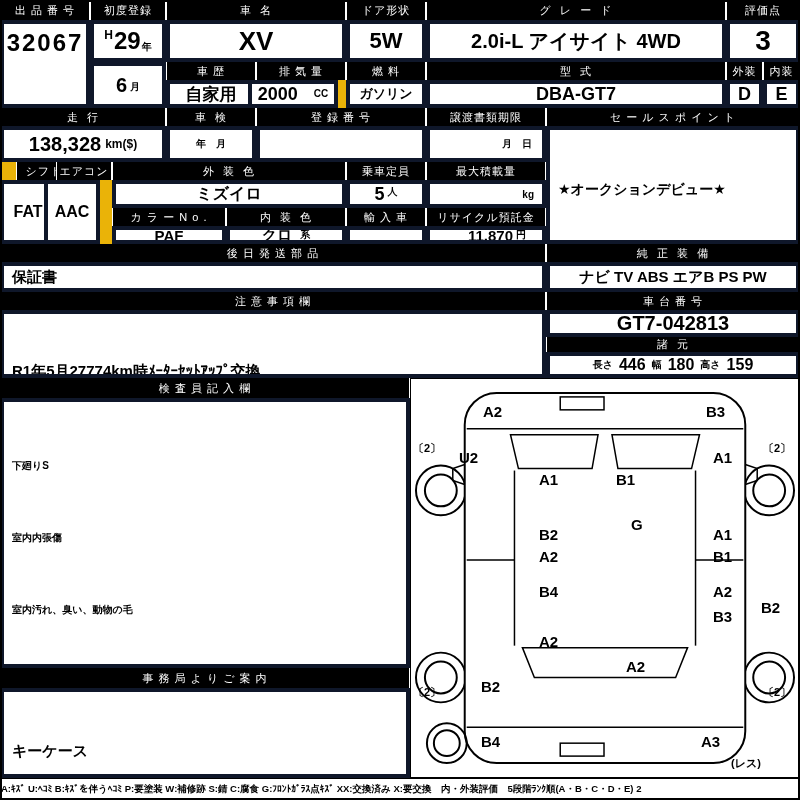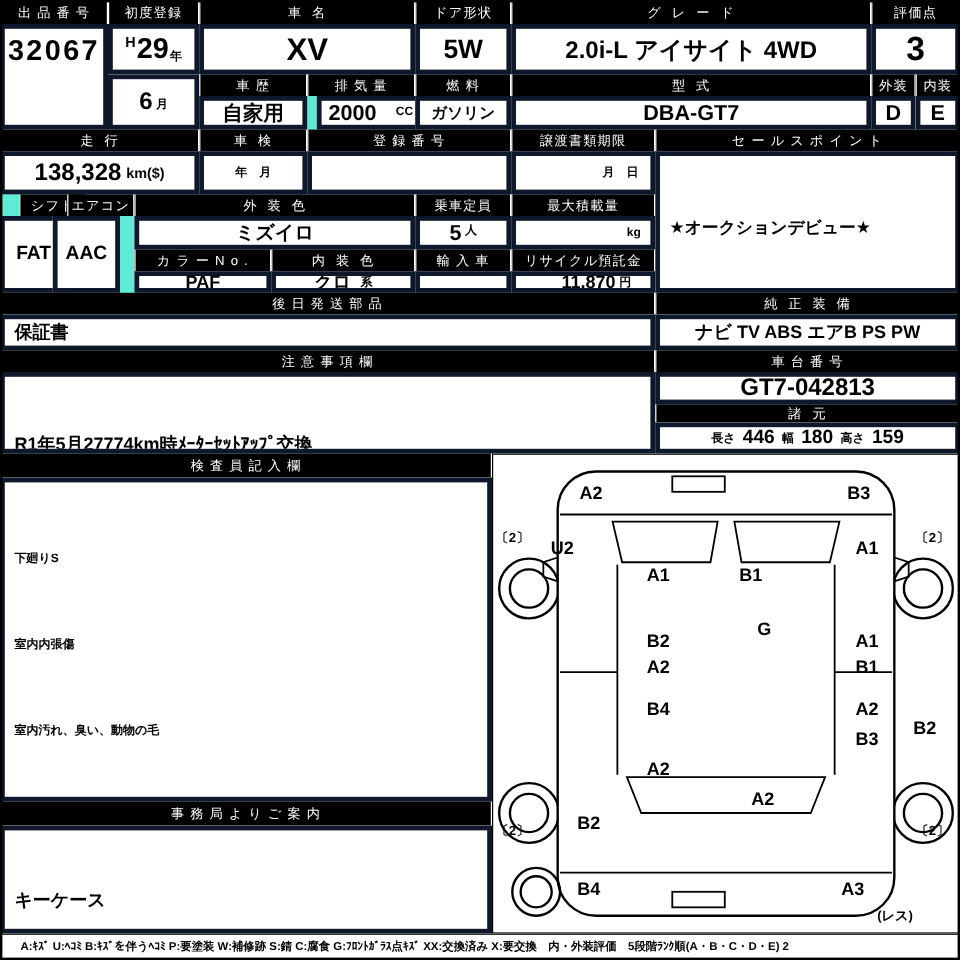--- a/index.html
+++ b/index.html
@@ -1,20 +1,20 @@
 <!DOCTYPE html>
 <html><head>
 <meta charset="utf-8">
 <style>
   html,body{margin:0;padding:0}
   body{
     width:800px;height:800px;background:#fff;color:#000;
     font-family:"Liberation Sans","DejaVu Sans",sans-serif;
   }
-  .sheet{position:relative;width:800px;height:800px;background:#5eead4}
+  .sheet{position:relative;width:800px;height:800px;background:#eab308}
   .sheet > div{position:absolute;box-sizing:border-box}
   
   .h{
     background:#000;color:#fff;display:flex;align-items:center;justify-content:center;
     font-size:11px;letter-spacing:1px;white-space:pre;
     border-left:1px solid #fff;border-right:1px solid #fff;
   }
   
   .c{
     background:#fff;border:4px solid #0f172a;display:flex;align-items:center;justify-content:center;
@@ -27,21 +27,21 @@
   .sup{font-size:12px;font-weight:bold;align-self:flex-start;margin-top:4px}
   .self-end{align-self:flex-end;margin-bottom:4px}
   .line{white-space:pre}
   .frame{position:absolute;left:0;top:0;width:800px;height:800px;border:2px solid #000;pointer-events:none}
   .diag{background:#fff;border:1px solid #000}
   .diag svg{position:absolute;left:0;top:0}
   .dmark{position:absolute;font-size:15px;font-weight:bold;white-space:nowrap}
   .dmark.small{font-size:11px}
   .legend{
     background:#fff;border:1px solid #000;display:flex;align-items:center;
-    font-size:9.5px;font-weight:bold;padding-left:16px;white-space:nowrap;overflow:hidden;
+    font-size:9.5px;font-weight:bold;padding-left:0;white-space:nowrap;overflow:hidden;
   }
 </style>
 </head>
 <body>
 
 <div class="sheet">
 
   <div class="h" style="left:0;top:0;width:90px;height:20px">出 品 番 号</div>
   <div class="h" style="left:90px;top:0;width:76px;height:20px">初度登録</div>
   <div class="h" style="left:166px;top:0;width:180px;height:20px">車  名</div>
@@ -65,21 +65,21 @@
     <span class="unit self-end" style="margin-bottom:10px">月</span>
   </div>
   <div class="h" style="left:166px;top:62px;width:90px;height:18px">車 歴</div>
   <div class="h" style="left:256px;top:62px;width:90px;height:18px">排 気 量</div>
   <div class="h" style="left:346px;top:62px;width:80px;height:18px">燃 料</div>
   <div class="h" style="left:426px;top:62px;width:300px;height:18px">型  式</div>
   <div class="h" style="left:726px;top:62px;width:37px;height:18px">外装</div>
   <div class="h" style="left:763px;top:62px;width:37px;height:18px">内装</div>
 
   <div class="c" style="left:166px;top:80px;width:90px;height:28px;font-size:17px">自家用</div>
-  <div class="c" style="left:264px;top:80px;width:90px;height:28px;gap:16px">
+  <div class="c" style="left:248px;top:80px;width:90px;height:28px;gap:16px">
     <span style="font-size:18px">2000</span>
     <span class="unit self-end" style="margin-bottom:5px">CC</span>
   </div>
   <div class="c" style="left:346px;top:80px;width:80px;height:28px;font-size:13px">ガソリン</div>
   <div class="c" style="left:426px;top:80px;width:300px;height:28px;font-size:18px">DBA-GT7</div>
   <div class="c" style="left:726px;top:80px;width:37px;height:28px;font-size:18px">D</div>
   <div class="c" style="left:763px;top:80px;width:37px;height:28px;font-size:18px">E</div>
 
   <div class="h" style="left:0;top:108px;width:166px;height:18px">走  行</div>
   <div class="h" style="left:166px;top:108px;width:90px;height:18px">車  検</div>

